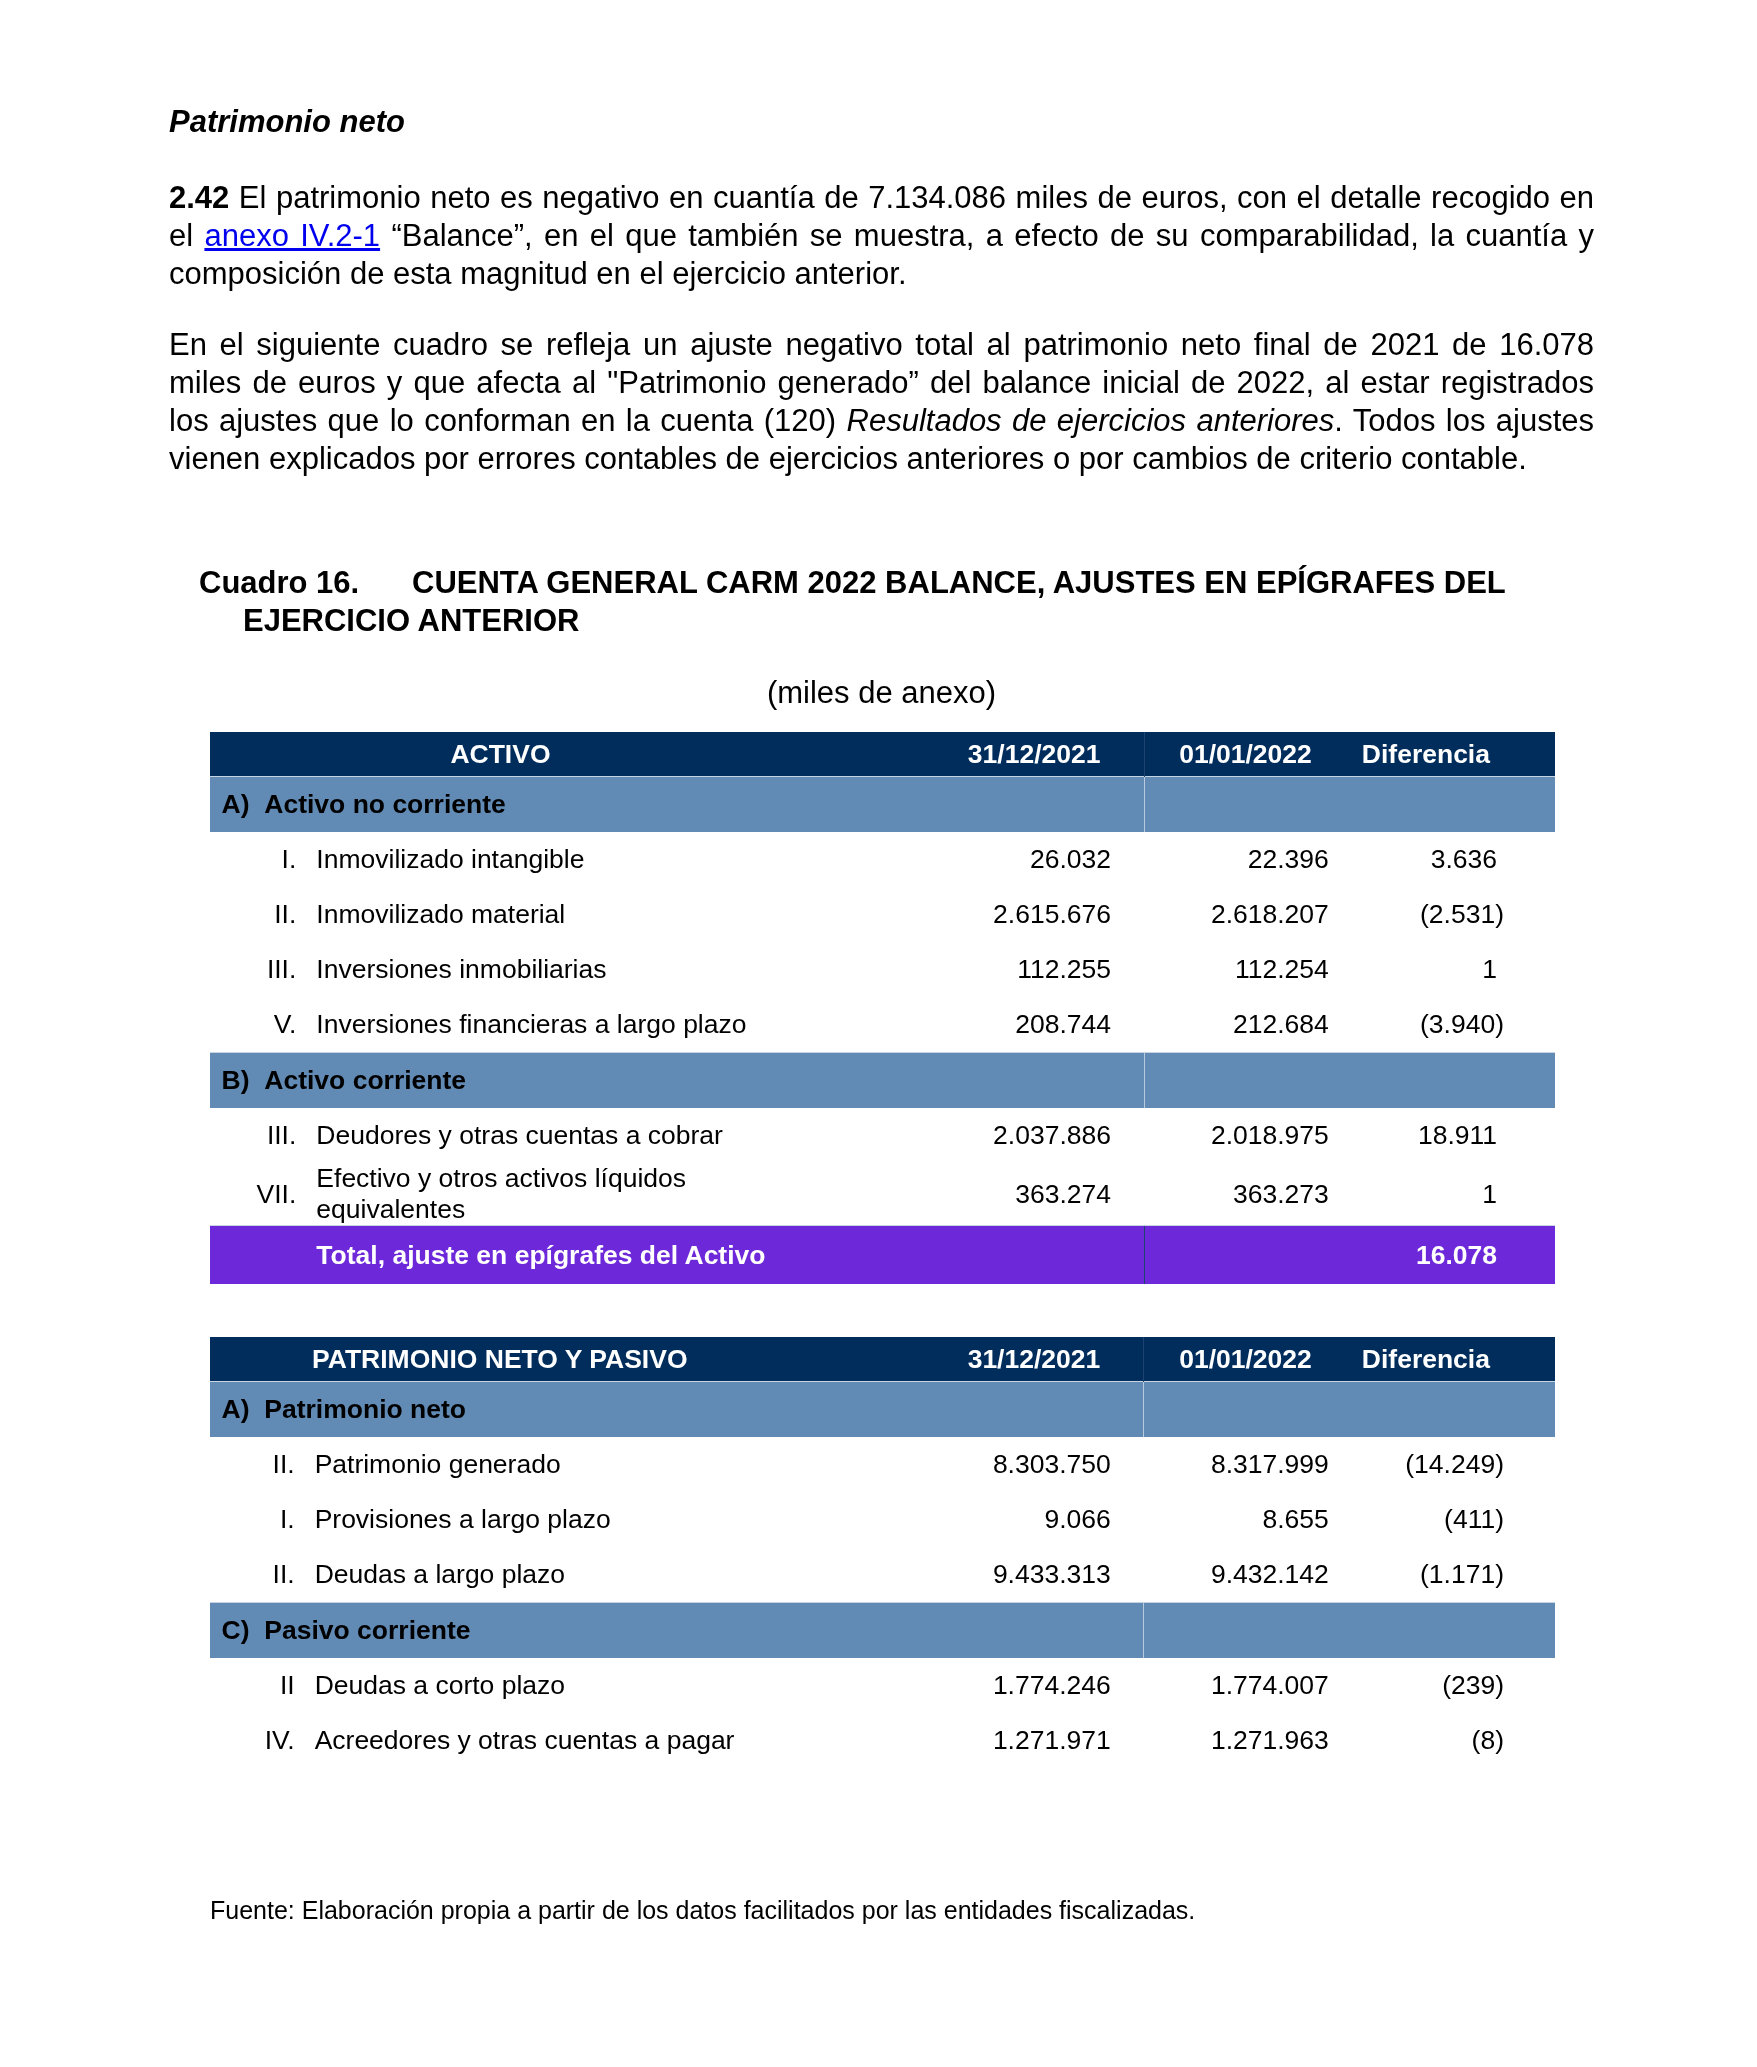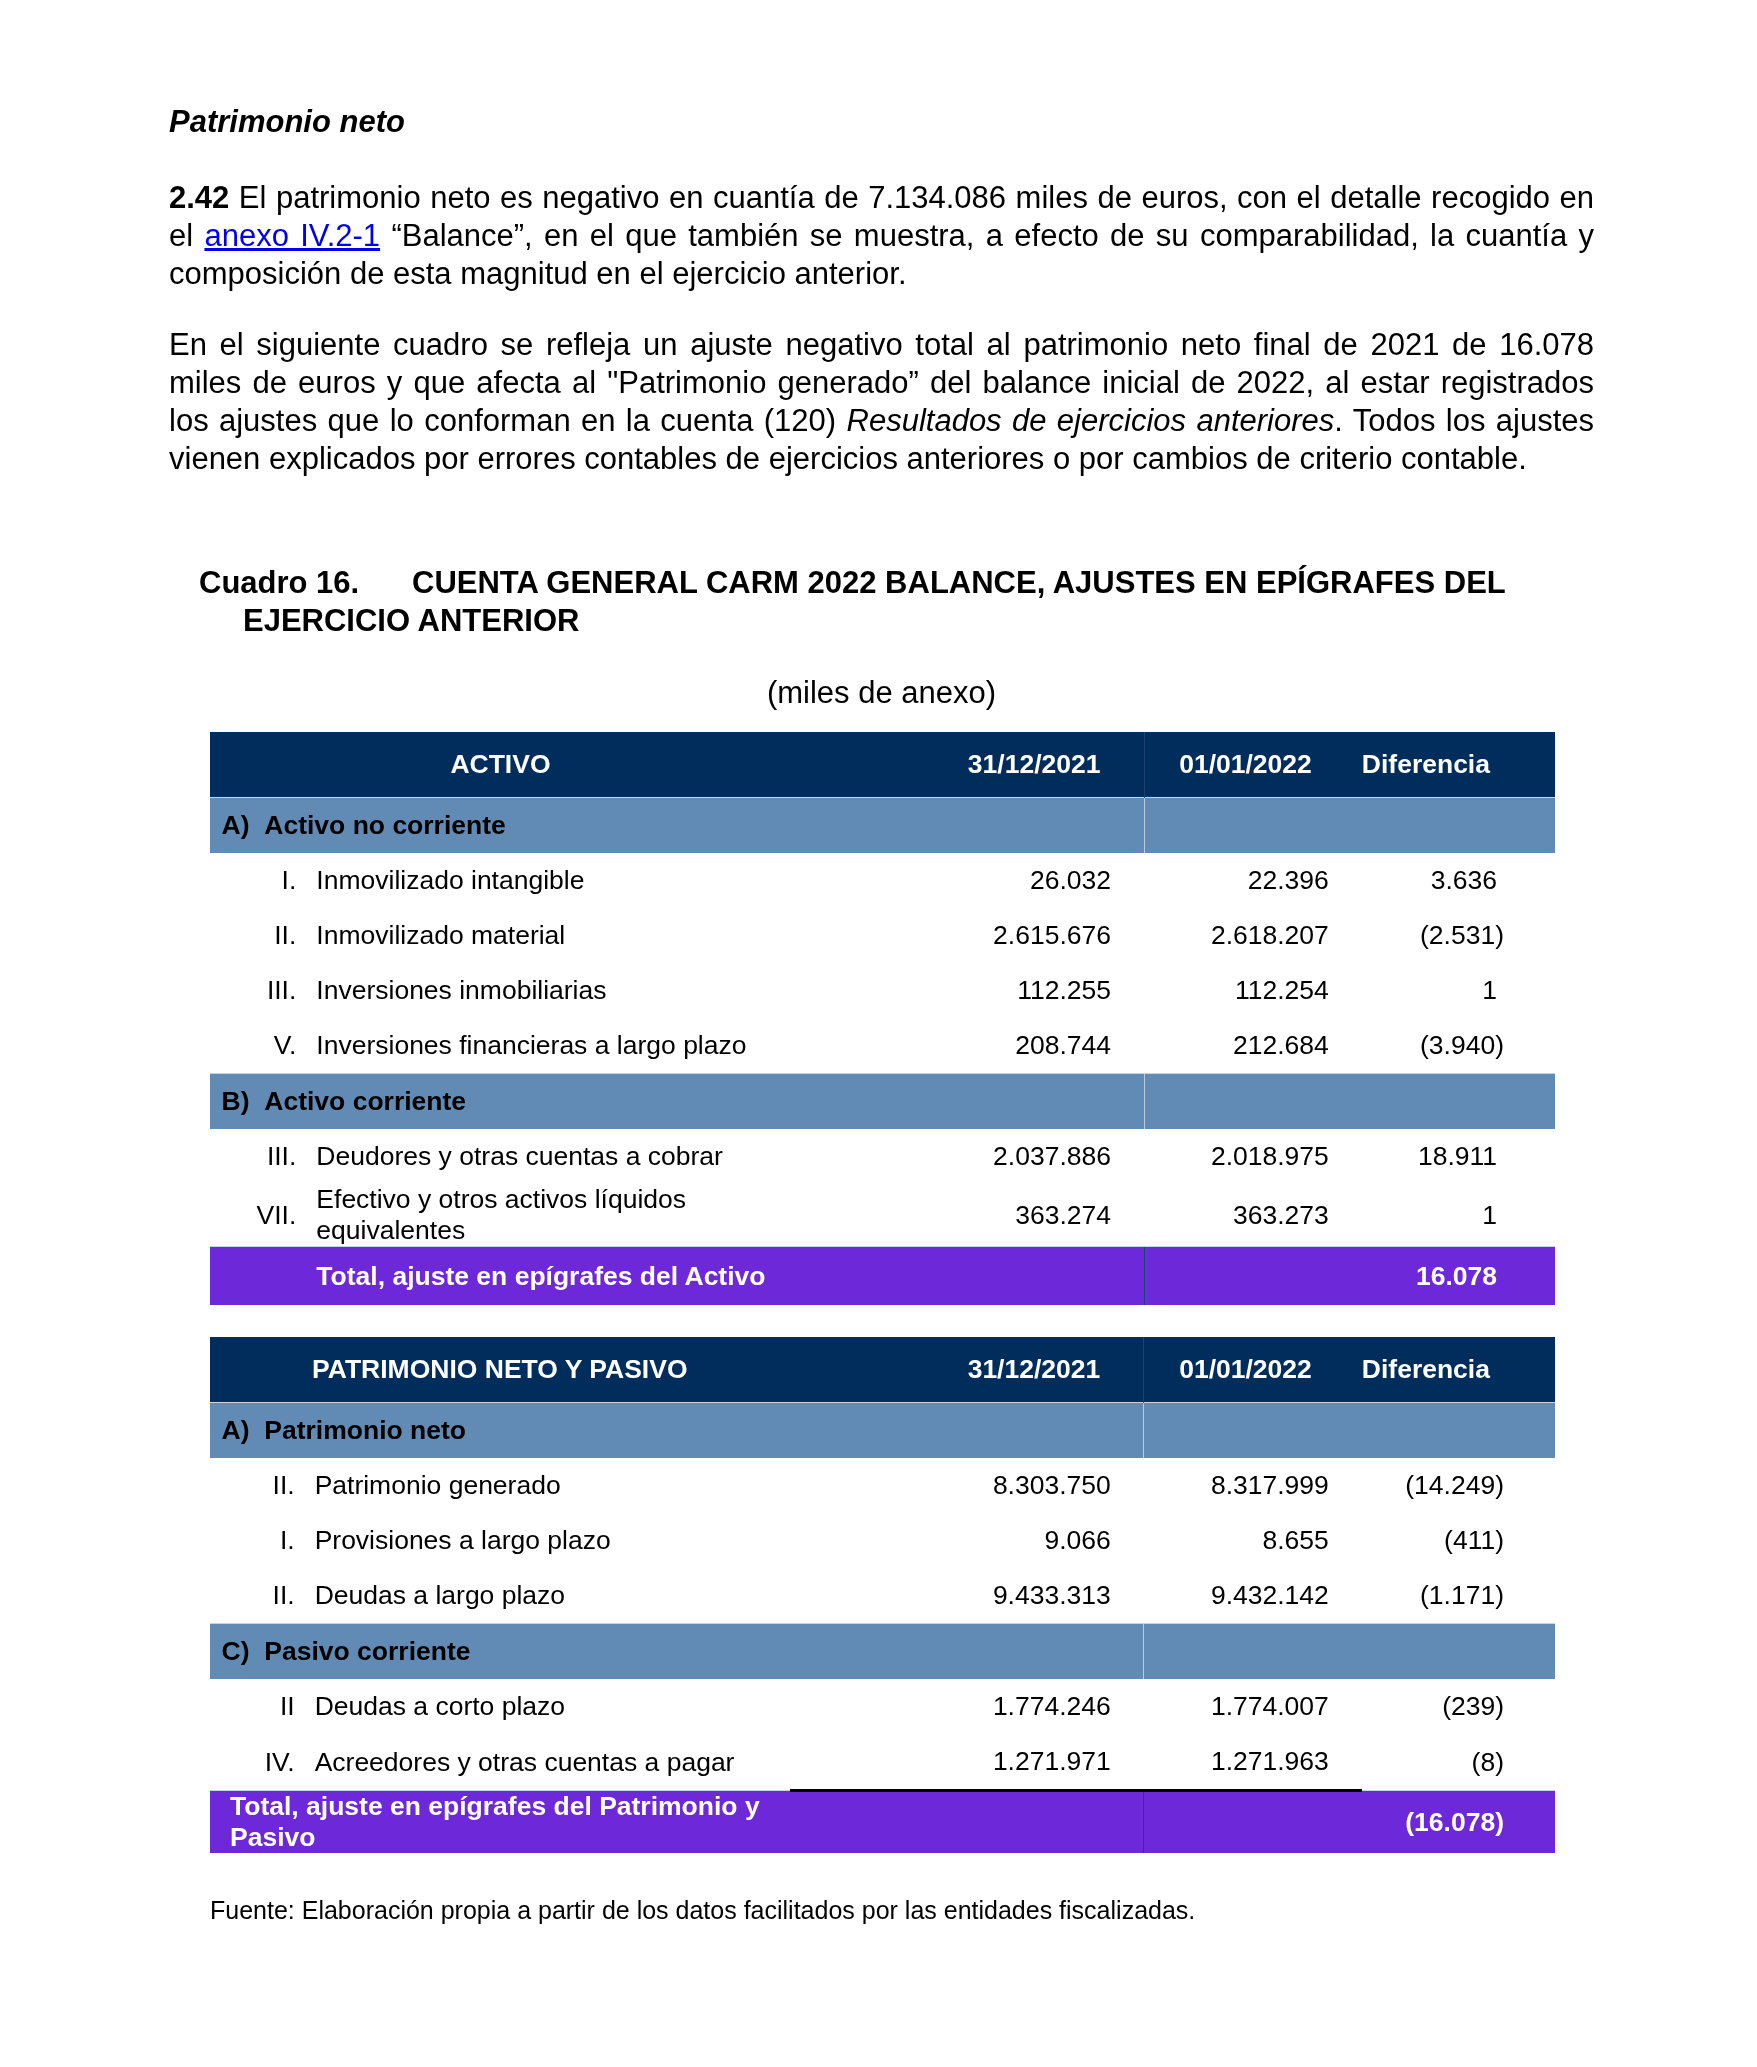--- a/index.html
+++ b/index.html
@@ -21,21 +21,21 @@
 
   table.bal { position: absolute; left: 41px; width: 1345px; border-collapse: collapse; font-size: 26.5px; }
   table.bal td { padding: 0; height: 55px; vertical-align: middle; }
   .t1 { top: 732px; }
   .t2 { top: 1337px; }
   col.c-roman { width: 120px; }
   col.c-label { width: 570px; }
   col.c-v1 { width: 405px; }
   col.c-v2 { width: 228px; }
   col.c-v3 { width: 187px; }
-  tr.hdr td { background: #002d5c; color: #ffffff; font-weight: bold; height: 65px; }
+  tr.hdr td { background: #002d5c; color: #ffffff; font-weight: bold; height: 44px; }
   tr.hdr td.hlabel { text-align: center; }
   tr.hdr td.hv1 { text-align: right; padding-right: 43px; }
   tr.hdr td.hv2 { text-align: right; padding-right: 50px; border-left: 0.8px solid #1d4470; }
   tr.hdr td.hv3 { text-align: left; padding-right: 65px; margin-top: 36px; }
   tr.sec td { background: #618bb5; color: #000000; font-weight: bold; border-top: 1.7px solid #c6d4e3; }
   tr.sec td.sletter { padding-left: 11.6px; }
   tr.sec td.sv2 { border-left: 1.7px solid #b9cadc; }
   tr.item td.roman { text-align: right; padding-right: 20px; }
   tr.item td.num { text-align: right; }
   tr.item td.v1 { padding-right: 33px; }
@@ -205,24 +205,18 @@
       <td class="num v2">1.774.007</td>
       <td class="num v3 paren">(239)</td>
     </tr>
     <tr class="item">
       <td class="roman">IV.</td>
       <td>Acreedores y otras cuentas a pagar</td>
       <td class="num v1">1.271.971</td>
       <td class="num v2">1.271.963</td>
       <td class="num v3 paren">(8)</td>
     </tr>
-    <tr class="tot tot2">
-      <td colspan="2" style="padding-left:20px;">Total, ajuste en epígrafes del Patrimonio y Pasivo</td>
-      <td class="topbar"></td>
-      <td class="tv2 topbar"></td>
-      <td class="tv3 paren">(16.078)</td>
-    </tr>
   </tbody>
     </table>
 
   <div class="source">Fuente: Elaboración propia a partir de los datos facilitados por las entidades fiscalizadas.</div>
 </div>
 
 
 </body></html>

